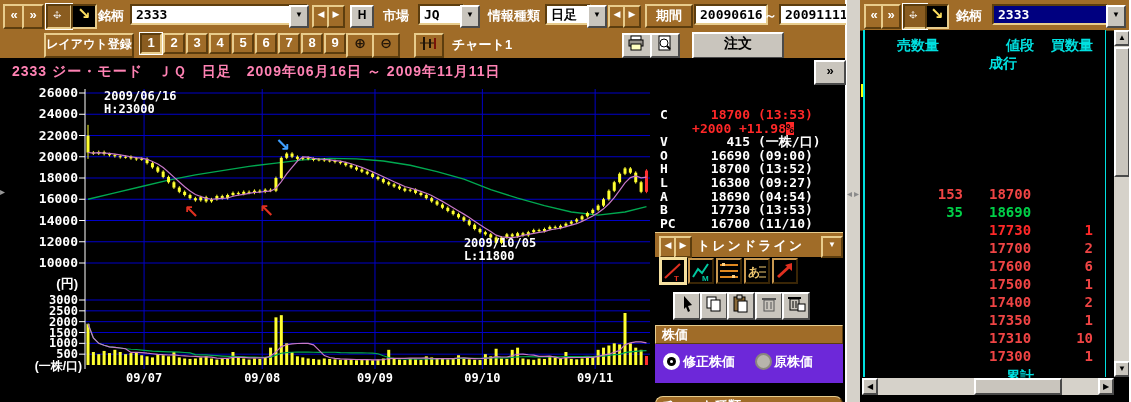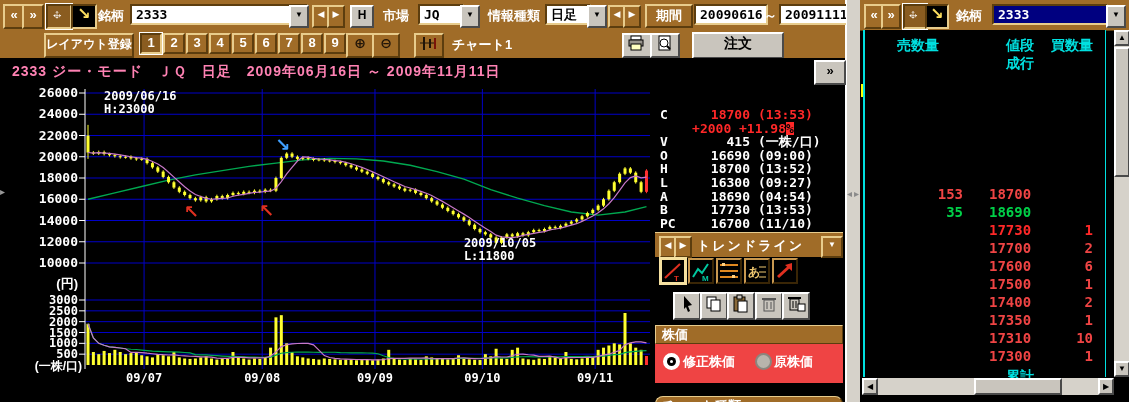--- a/index.html
+++ b/index.html
@@ -638,21 +638,21 @@
       <svg width="20" height="20">
           <rect x="4" y="5" width="9" height="11" fill="#c9c5bd" stroke="#000"></rect>
           <line x1="2" y1="4" x2="15" y2="4" stroke="#000" stroke-width="2"></line>
           <line x1="7" y1="7" x2="7" y2="14" stroke="#000"></line>
           <line x1="10" y1="7" x2="10" y2="14" stroke="#000"></line>
           <rect x="12" y="10" width="7" height="7" fill="#fff" stroke="#000"></rect>
         </svg>
     </div>
 
     <div class="hdr" style="top:325px;">株価</div>
-    <div class="abs" style="left:655px;top:344px;width:188px;height:39px;background:#ef4444;">
+    <div class="abs" style="left:655px;top:344px;width:188px;height:39px;background:#6d28d9;">
       <span class="radio sel" style="left:8px;top:9px;"></span>
       <span class="lbl abs" style="left:28px;top:9px;">修正株価</span>
       <span class="radio unsel" style="left:100px;top:9px;"></span>
       <span class="lbl abs" style="left:119px;top:9px;">原株価</span>
     </div>
     <div class="hdr" style="top:396px;border-radius:8px;">チャート種類</div>
 
     <span class="abs" style="left:0;top:186px;color:#999;font-size:10px;">▸</span>
   </div>
 
@@ -676,21 +676,21 @@
     </div>
 
     <div class="abs" style="left:0;top:30px;width:251px;height:347px;background:#000;border-left:2px solid #00E0E0;border-right:1px solid #00E0E0;box-sizing:border-box;margin-left:3px;width:243px;">
       <div class="brow bhead" style="margin-top:6px;">
         <span class="bs c-cyan" style="text-align:center;">売数量</span>
         <span class="bp c-cyan" style="text-align:center;">値段</span>
         <span class="bb c-cyan">買数量</span>
       </div>
       <div class="brow bhead">
         <span class="bs"></span>
-        <span class="bp c-cyan" style="text-align:center;">成行</span>
+        <span class="bp c-cyan" style="text-align:left;">成行</span>
         <span class="bb"></span>
       </div>
       <div id="book-rows" style="margin-top:113px;">
           <div class="brow c-yellow">
             <span class="bs">153</span>
             <span class="bp">18700</span>
             <span class="bb"></span>
           </div>
           <div class="brow c-green">
             <span class="bs">35</span>

